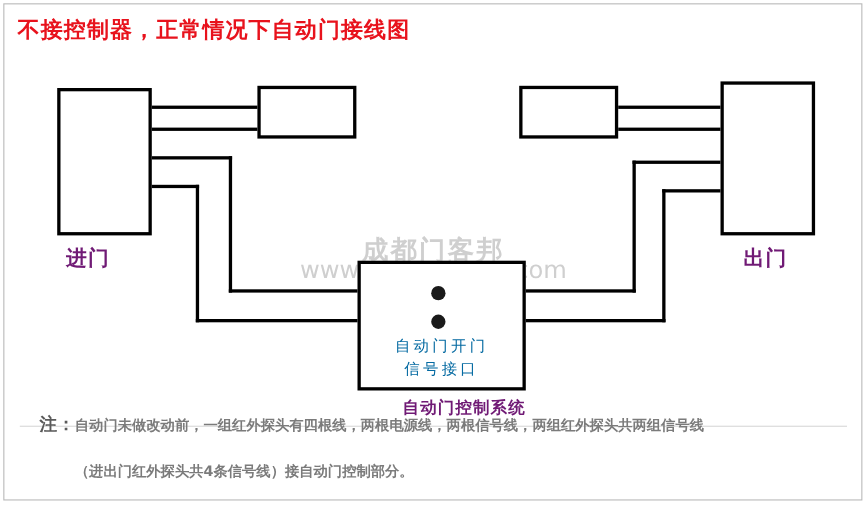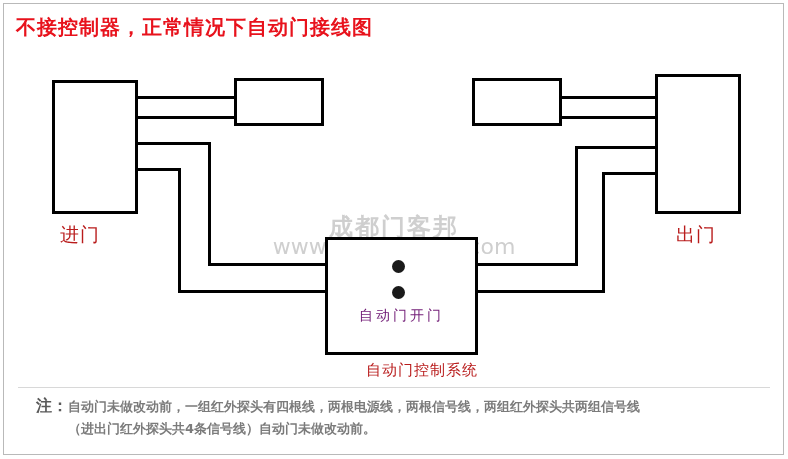--- a/index.html
+++ b/index.html
@@ -14,30 +14,30 @@
   .box{position:absolute;border:3px solid #000;background:#fff;box-sizing:border-box;z-index:5;}
 
   .vlabel{position:absolute;font-size:13px;color:#1a1a1a;line-height:15px;text-align:center;
           font-family:"DejaVu Sans",sans-serif;width:16px;}
   .term{position:absolute;font-size:14px;color:#111;font-family:"DejaVu Sans Mono","Liberation Mono",monospace;
         letter-spacing:0px;white-space:nowrap;}
   .sign{position:absolute;font-size:15px;color:#111;font-family:"DejaVu Sans",sans-serif;}
 
   .psLabel{position:absolute;font-size:13px;color:#111;font-family:"DejaVu Sans",sans-serif;letter-spacing:2px;white-space:nowrap;}
 
-  .bluelab{position:absolute;color:#b91c1c;font-weight:normal;font-family:"DejaVu Sans",sans-serif;white-space:nowrap;}
+  .bluelab{position:absolute;color:#701a75;font-weight:bold;font-family:"DejaVu Sans",sans-serif;white-space:nowrap;}
 
   
   .w{position:absolute;background:#000;z-index:3;}
   .wh{height:3px;}
   .wv{width:3px;}
 
   .dot{position:absolute;width:13px;height:13px;border-radius:50%;background:#1a1a1a;z-index:7;}
 
-  .ctrlText{position:absolute;text-align:center;color:#701a75;font-size:14px;line-height:21px;
+  .ctrlText{position:absolute;text-align:center;color:#0369a1;font-size:14px;line-height:21px;
             font-family:"DejaVu Sans",sans-serif;letter-spacing:3px;z-index:7;width:100%;left:0;}
 
   .wm{position:absolute;z-index:6;color:#cfcfcf;font-family:"DejaVu Sans",sans-serif;white-space:nowrap;
       text-align:center;pointer-events:none;}
   .wm1{font-size:24px;font-weight:bold;letter-spacing:2px;}
   .wm2{font-size:22px;letter-spacing:0px;}
 
   .sep{position:absolute;left:18px;top:387px;width:752px;height:1px;background:#d8d8d8;}
   .note{position:absolute;font-family:"DejaVu Sans",sans-serif;color:#7b7b7b;font-size:13px;white-space:nowrap;font-weight:bold;}
   .noteKey{color:#5a5a5a;font-size:16px;font-weight:bold;}
@@ -104,21 +104,22 @@
   <div class="w wv" style="left:602px;top:172px;height:121px;"></div>
   <div class="w wh" style="left:475px;top:290px;width:130px;"></div>
 
   <div class="wm wm1" style="left:0;top:211px;width:788px;">成都门客邦</div>
   <div class="wm wm2" style="left:0;top:234px;width:788px;">www.menkebang.com</div>
 
   <div class="box" style="left:325px;top:237px;width:153px;height:118px;z-index:6;">
     <div class="dot" style="left:64px;top:20px;"></div>
     <div class="dot" style="left:64px;top:46px;"></div>
     <div class="ctrlText" style="top:65px;">自动门开门</div>
+    <div class="ctrlText" style="top:86px;">信号接口</div>
   </div>
   <div class="bluelab" style="left:325px;top:361px;width:153px;text-align:right;font-size:15px;letter-spacing:1px;">自动门控制系统</div>
 
   <div class="sep"></div>
-  <div class="note" style="left:36px;top:396px;text-align:right;">
+  <div class="note" style="left:36px;top:376px;text-align:right;">
     <span class="noteKey">注：</span><span>自动门未做改动前，一组红外探头有四根线，两根电源线，两根信号线，两组红外探头共两组信号线</span>
   </div>
-  <div class="note" style="left:68px;top:420px;">（进出门红外探头共4条信号线）自动门未做改动前。</div>
+  <div class="note" style="left:68px;top:420px;">（进出门红外探头共4条信号线）接自动门控制部分。</div>
 </div>
 
 </body></html>

